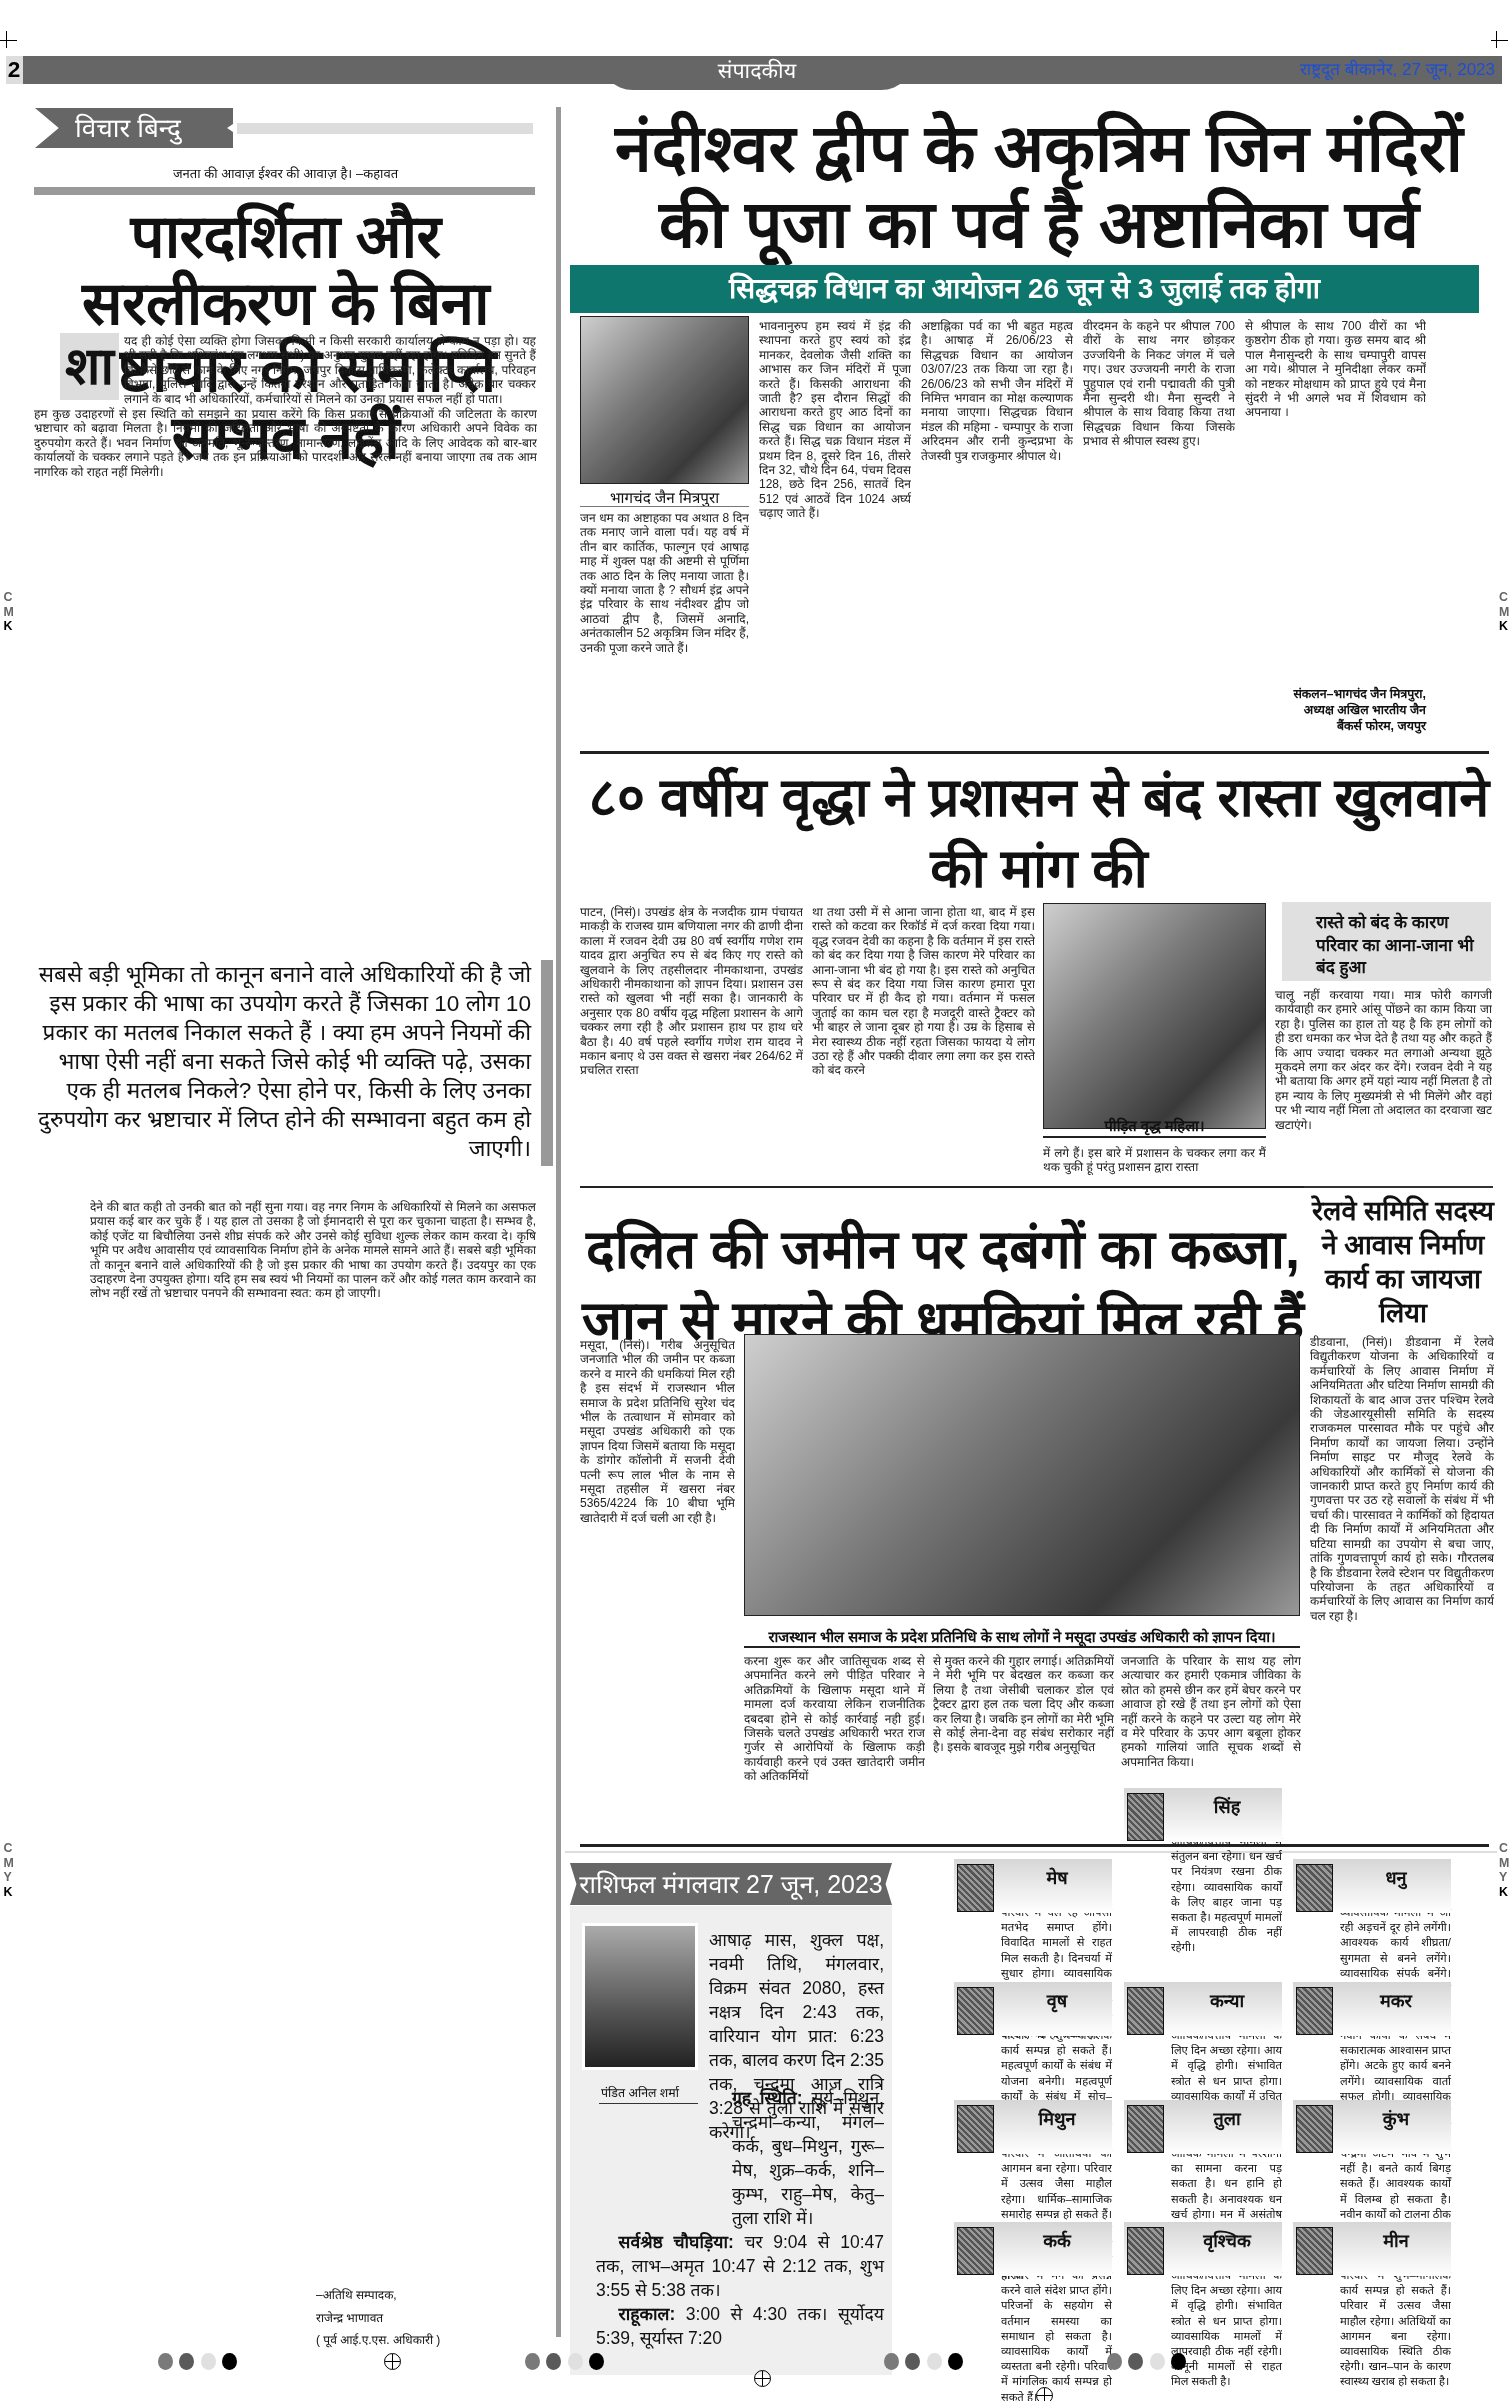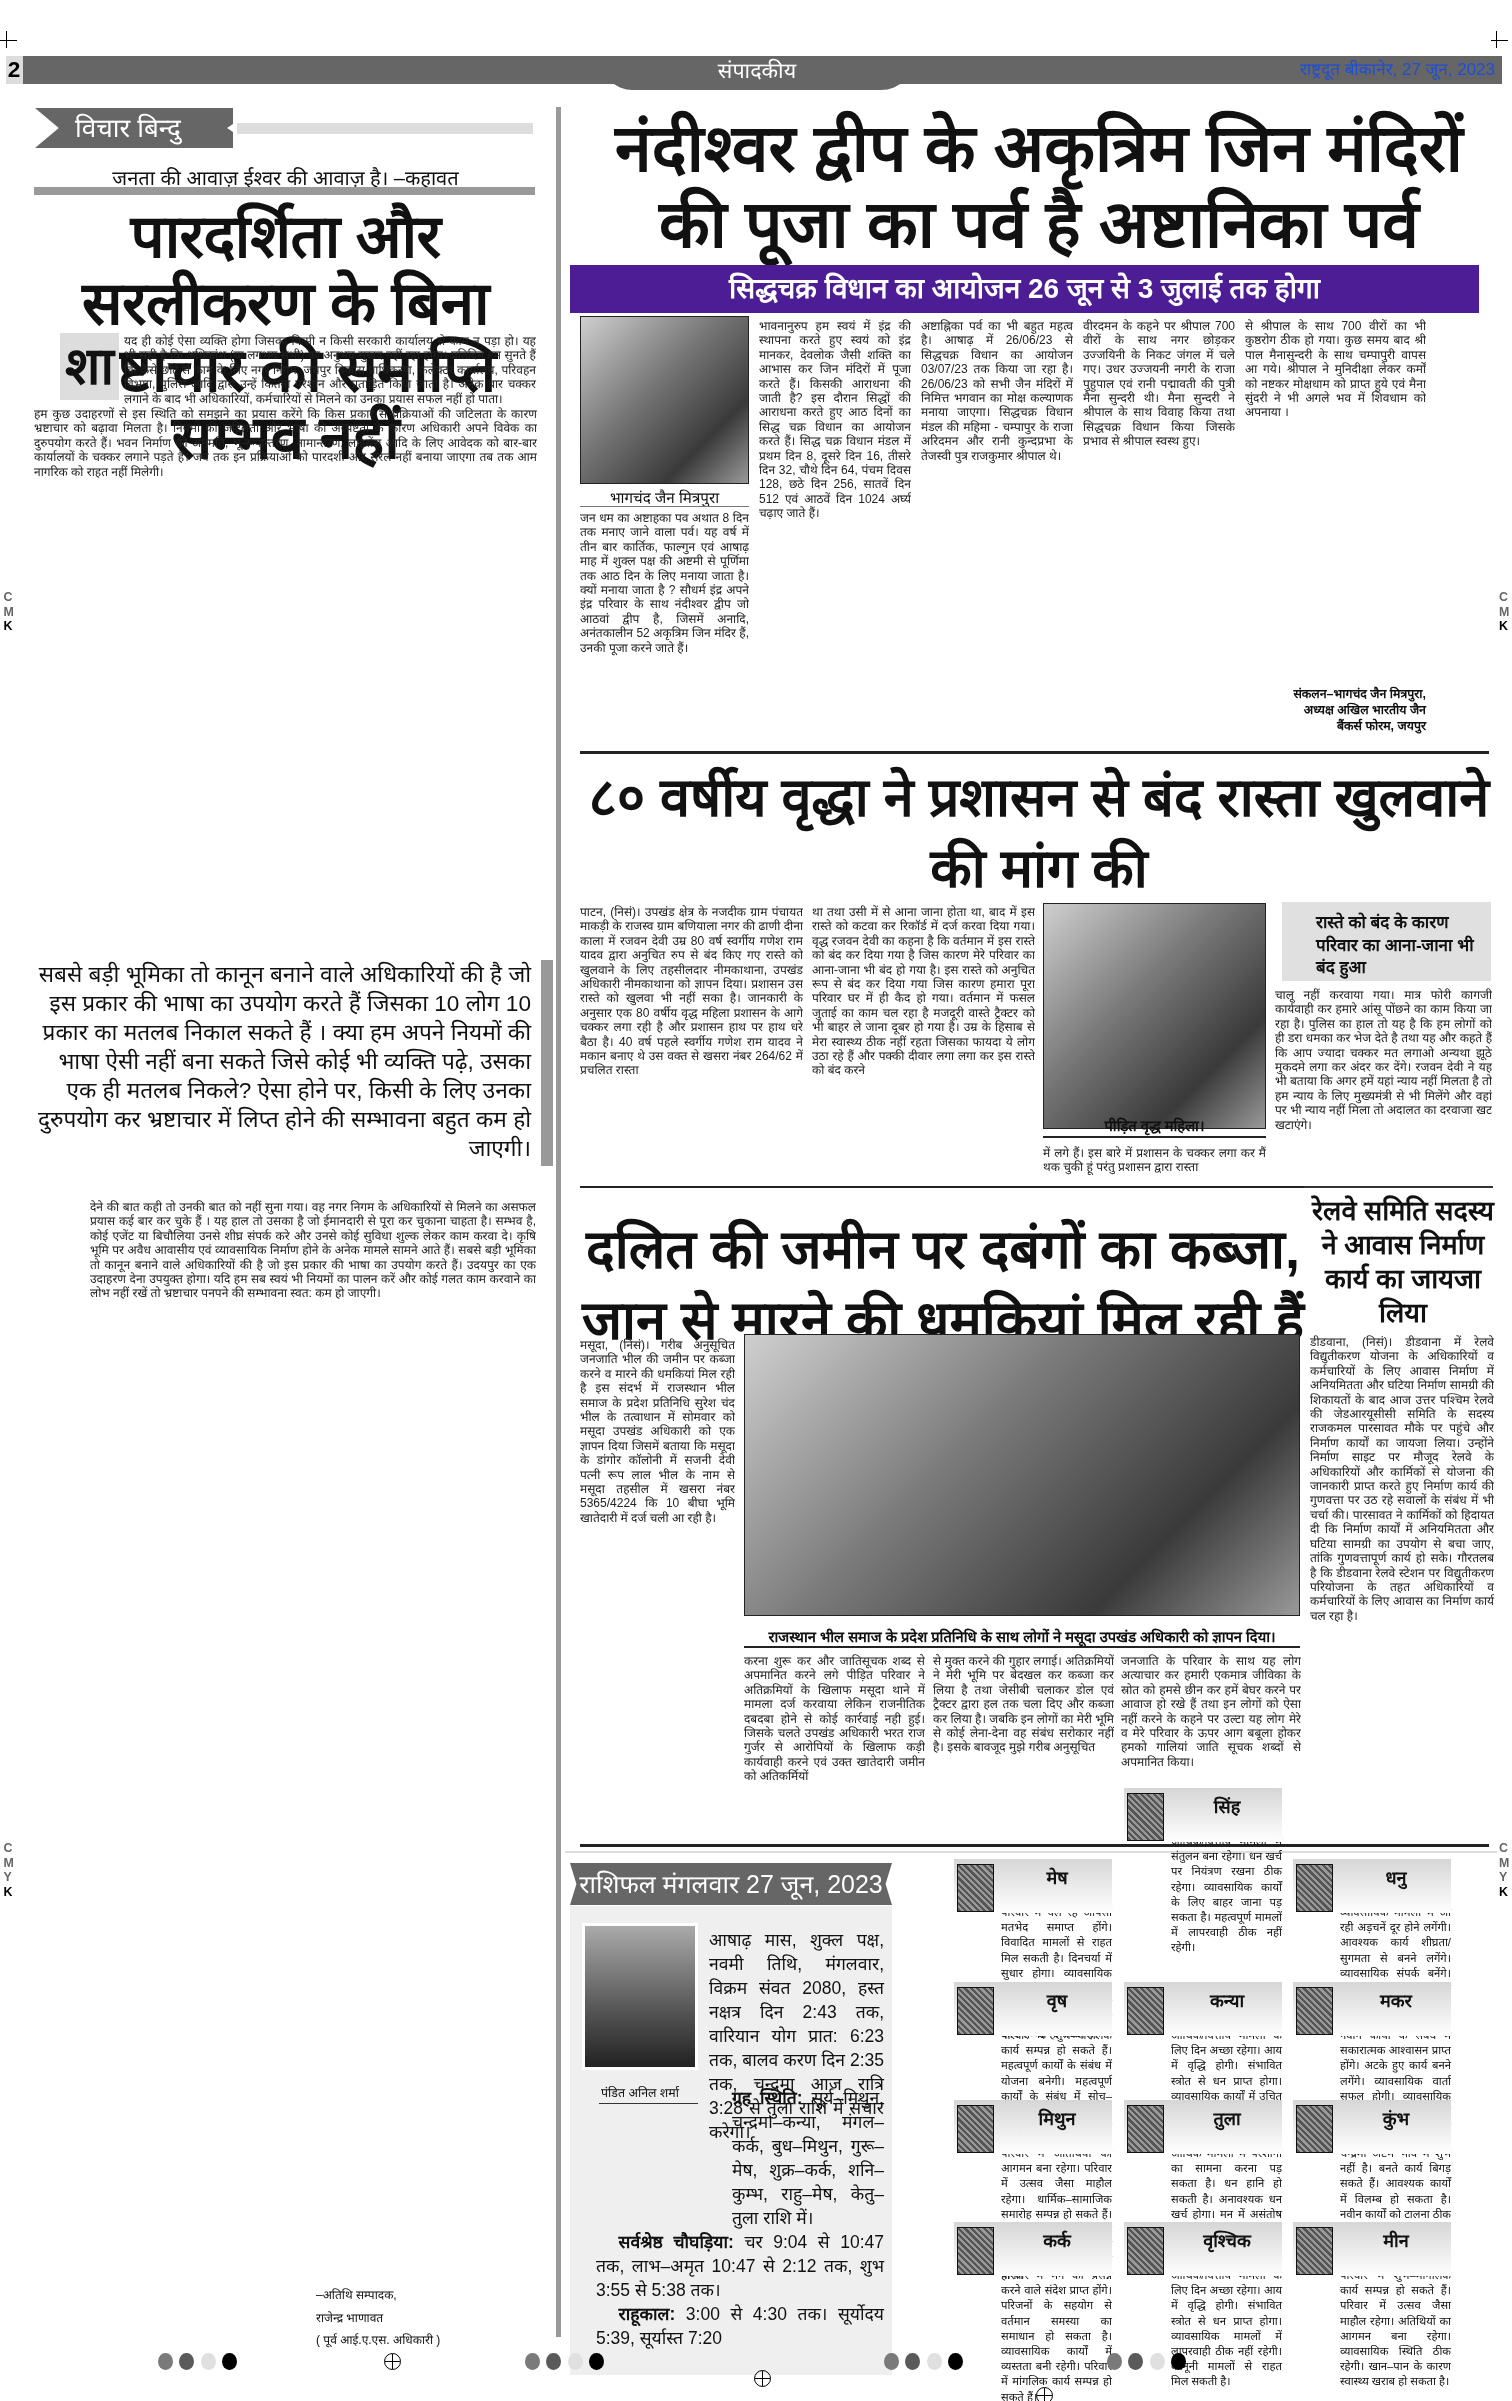--- a/index.html
+++ b/index.html
@@ -8,32 +8,32 @@
   
   .header { left: 5.6px; top: 56px; width: 1496px; height: 28px; background: #666; }
   .page-num { left: 5.6px; top: 56px; width: 17px; height: 28px; background: #ddd; color: #000; font-size: 22.6px; font-weight: bold; text-align: center; line-height: 28px; }
   .section-tab { left: 599px; top: 56px; width: 316px; height: 34px; background: #666; border-radius: 0 0 34px 34px; color: #fff; font-size: 21.5px; text-align: center; line-height: 31px; }
   .edition { right: 17px; top: 56px; color: #1d4ed8; font-size: 17px; line-height: 28px; }
   .regmark { width: 0.6px; height: 17px; background: #000; }
   .regmark-h { width: 17px; height: 0.6px; background: #000; }
   
   .vichar-tag { left: 35px; top: 108px; width: 198px; height: 40px; background: #666; color: #fff; font-size: 26px; line-height: 40px; padding-left: 40px; clip-path: polygon(0 0,100% 0,100% 40%,97% 50%,100% 60%,100% 100%,0 100%,12% 50%); }
   .vichar-rule { left: 237px; top: 123px; width: 296px; height: 11.3px; background: #ddd; }
-  .quote { left: 34px; top: 164px; width: 503px; text-align: center; font-size: 20px; }
+  .quote { left: 34px; top: 164px; width: 503px; text-align: center; font-size: 13px; }
   .quote-rule { left: 34px; top: 187px; width: 501px; height: 8px; background: #999; }
   .vsep { left: 556px; top: 107px; width: 4.5px; height: 2230px; background: #999; }
   .lhead { left: 34px; top: 203px; width: 503px; text-align: center; font-size: 60px; font-weight: 900; line-height: 67px; letter-spacing: -0.6px; }
   .dropcap { left: 60px; top: 333px; width: 59px; height: 67px; background: #ddd; font-size: 52px; font-weight: bold; text-align: center; line-height: 67px; }
   .body-text { font-size: 12px; line-height: 14.4px; text-align: justify; color: #222; }
   .pull-quote { left: 34px; top: 960px; width: 497px; font-size: 22.6px; line-height: 29px; text-align: right; font-weight: 500; }
   .pull-bar { left: 541px; top: 960px; width: 12.4px; height: 206px; background: #999; }
   .sign { left: 316px; top: 2284px; width: 220px; text-align: left; font-size: 12px; line-height: 22.6px; }
   
   .rhead1 { left: 576px; top: 110px; width: 926px; text-align: center; font-size: 66px; font-weight: 900; line-height: 76px; }
-  .banner { left: 570px; top: 265px; width: 909px; height: 48px; background: #4c1d95; color: #fff; font-size: 28px; font-weight: bold; text-align: center; line-height: 48px; }
+  .banner { left: 570px; top: 265px; width: 909px; height: 48px; background: #0f766e; color: #fff; font-size: 28px; font-weight: bold; text-align: center; line-height: 48px; }
   .photo { background: linear-gradient(135deg,#cfcfcf 0%,#7a7a7a 40%,#3a3a3a 75%,#999 100%); border: 1.1px solid #222; }
   .caption { text-align: center; font-size: 14.7px; font-weight: bold; }
   .hr { height: 3.4px; background: #222; }
   .rhead2 { left: 576px; top: 762px; width: 926px; text-align: center; font-size: 54px; font-weight: 900; line-height: 71px; }
   .callout { left: 1282px; top: 902px; width: 209px; height: 79px; background: #e0e0e0; padding: 10px 9px 0 34px; font-size: 17px; line-height: 22.6px; font-weight: 600; }
   .callout-sq { left: 1290px; top: 911px; width: 10.2px; height: 10.2px; background: #777; }
   .rhead3 { left: 576px; top: 1214px; width: 734px; text-align: center; font-size: 54px; font-weight: 900; line-height: 71px; }
   .rhead4 { left: 1307px; top: 1194px; width: 192px; text-align: center; font-size: 27px; line-height: 34px; }
   
   .rashi-banner { left: 570px; top: 1863px; width: 322px; height: 42px; background: #666; color: #fff; font-size: 25px; text-align: center; line-height: 42px; clip-path: polygon(0 0,100% 0,98% 50%,100% 100%,0 100%,2% 50%); }

